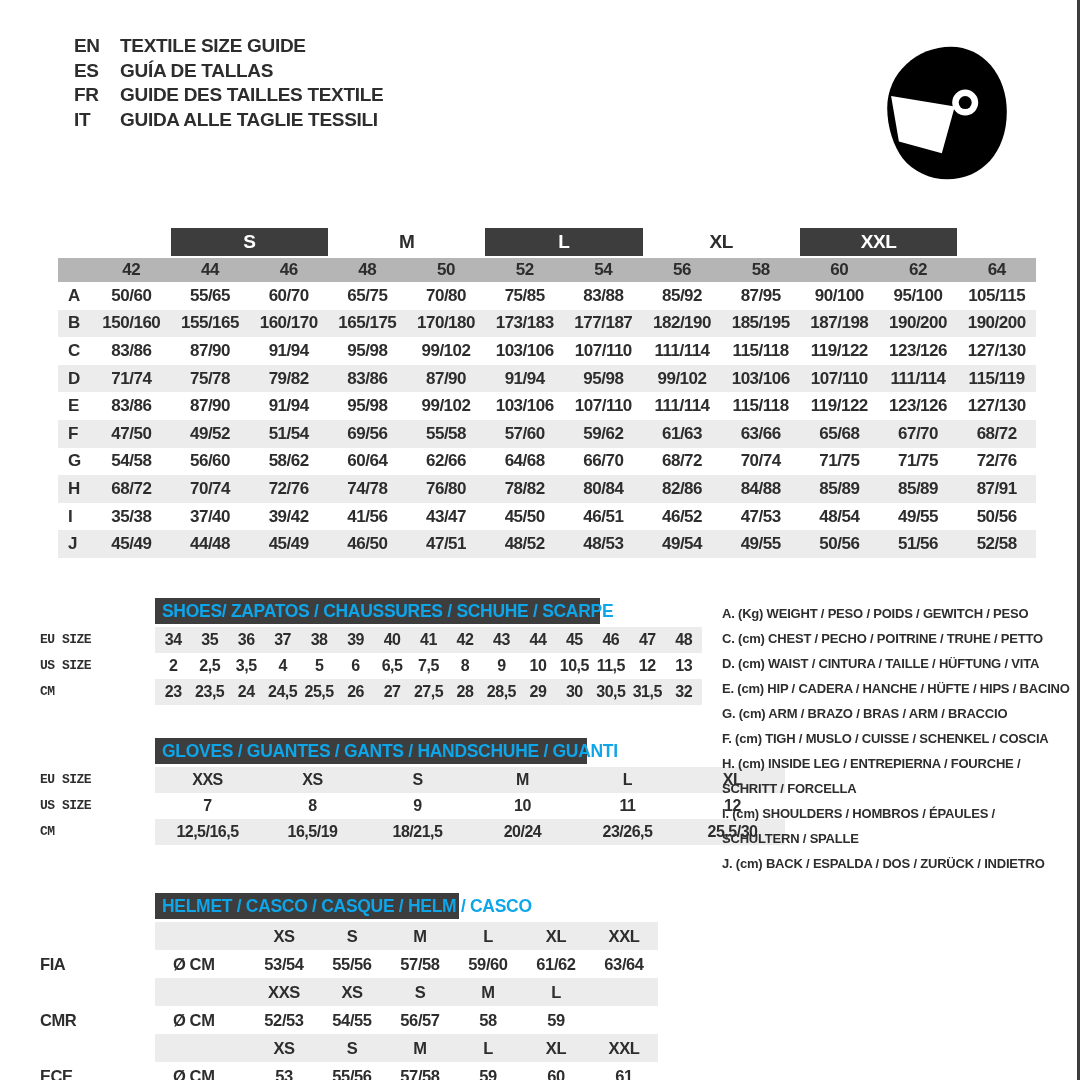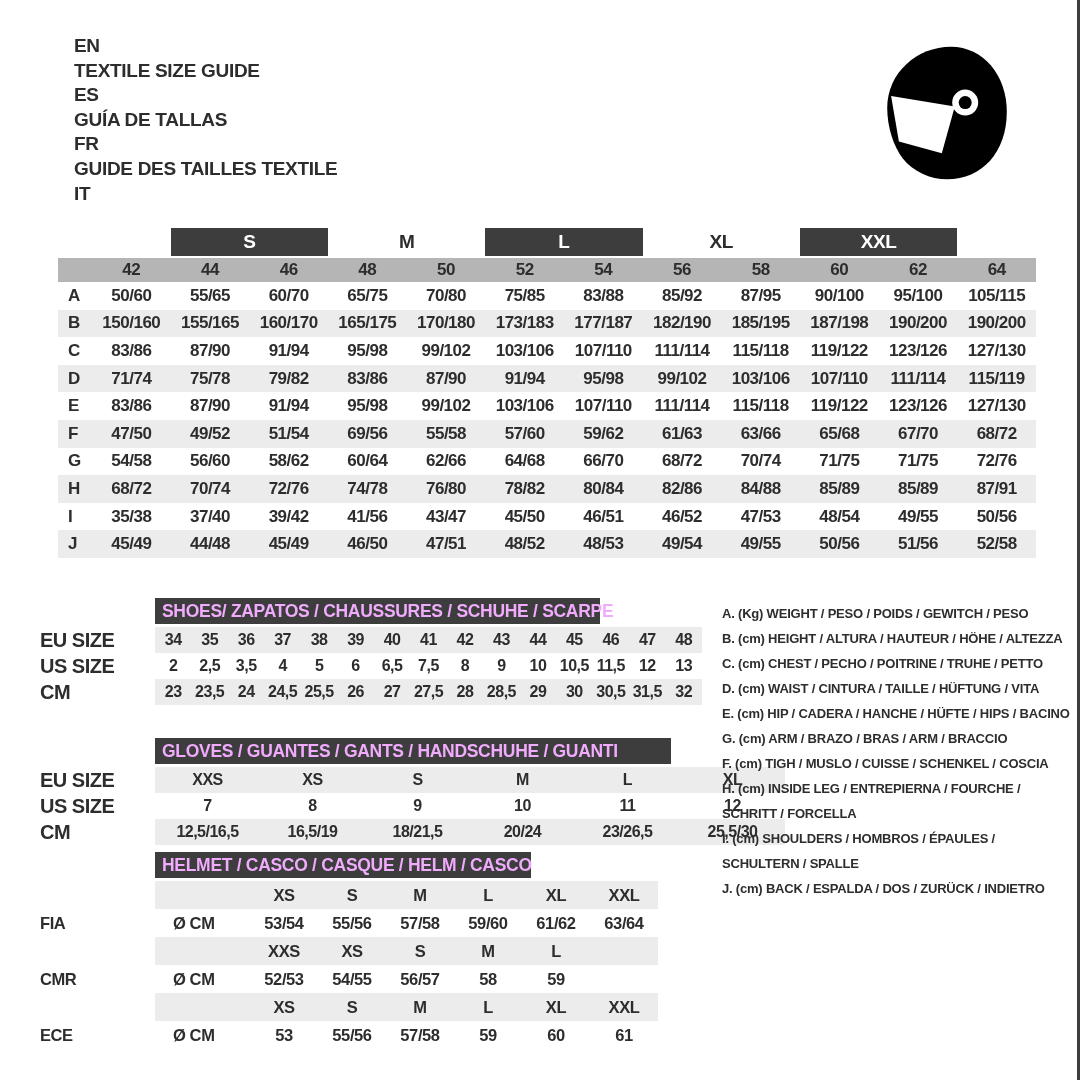--- a/index.html
+++ b/index.html
@@ -4,52 +4,52 @@
 <style>
   :root{
     --dark:#3d3d3d; --band:#b5b5b5; --stripe:#ececec; --text:#2d2d2d;
   }
   html,body{margin:0;padding:0;background:#fff;}
   body{width:1080px;height:1080px;font-family:"Liberation Sans",sans-serif;font-weight:700;color:var(--text);}
   .page{position:relative;width:1080px;height:1080px;overflow:hidden;background:#fff;}
 
   
   .langs{position:absolute;left:74px;top:34px;}
-  .lang-row{display:flex;font-size:19px;letter-spacing:-0.3px;line-height:24.6px;white-space:nowrap;flex-direction:column;}
+  .lang-row{display:flex;font-size:19px;letter-spacing:-0.3px;line-height:24.6px;white-space:nowrap;}
   .lang-code{width:46px;}
   .helmet-box{position:absolute;left:882px;top:34px;width:130px;height:158px;}
 
   
   .textile{position:absolute;left:58px;top:228px;width:978px;}
   .grouprow,.numrow,.trow{display:grid;grid-template-columns:34px repeat(12,1fr);}
   .grouprow{height:28px;}
   .group{display:flex;align-items:center;justify-content:center;font-size:19px;letter-spacing:-0.3px;}
   .group.dark{background:var(--dark);color:#fff;}
   .numrow{height:24px;background:var(--band);align-items:center;margin-top:2px;}
   .trow{height:27.6px;align-items:center;}
   .trow.stripe{background:var(--stripe);}
   .cell{text-align:center;font-size:17px;letter-spacing:-0.5px;white-space:nowrap;}
   .cell.lbl{text-align:left;padding-left:10px;}
 
   
-  .bartitle{height:26px;background:var(--dark);color:#f0abfc;display:flex;align-items:center;
+  .bartitle{height:26px;background:var(--dark);color:#0ea5e9;display:flex;align-items:center;
             padding-left:7px;font-size:17.5px;letter-spacing:-0.3px;margin-left:115px;margin-bottom:3px;
             box-sizing:border-box;white-space:nowrap;}
   .shoes{position:absolute;left:40px;top:598px;}
   .shoes .bartitle{width:445px;}
   .gloves{position:absolute;left:40px;top:738px;}
-  .gloves .bartitle{width:516px;}
+  .gloves .bartitle{width:432px;}
   .helmet{position:absolute;left:40px;top:852px;}
-  .helmet .bartitle{width:376px;}
+  .helmet .bartitle{width:304px;margin-top:41px;}
   .srow{display:grid;height:26px;align-items:center;}
   .shoes .srow{grid-template-columns:115px repeat(15,1fr);width:662px;}
   .gloves .srow{grid-template-columns:115px repeat(6,1fr);width:745px;}
   .scell{text-align:center;font-size:16px;letter-spacing:-0.5px;height:26px;line-height:26px;white-space:nowrap;}
   .scell.band{background:var(--stripe);}
-  .scell.slbl{text-align:left;background:none;font-size:20px;}
+  .scell.slbl{text-align:left;background:none;font-size:13px;font-family:Liberation Mono, monospace;}
   .hrow{display:grid;grid-template-columns:115px 95px repeat(6,68px);height:28px;align-items:center;}
   .hcell{text-align:center;font-size:16.5px;letter-spacing:-0.4px;height:28px;line-height:28px;white-space:nowrap;}
   .hcell.band{background:var(--stripe);}
   .hcell.hlbl{text-align:left;}
   .hcell.unit{text-align:left;padding-left:18px;}
 
   
   .legend{position:absolute;left:722px;top:601px;width:352px;}
   .legend-item{font-size:13px;line-height:25px;letter-spacing:-0.2px;}
 
@@ -68,20 +68,21 @@
       <div class="lang-row">
         <div class="lang-code">ES</div>
         <div class="lang-title">GUÍA DE TALLAS</div>
       </div>
       <div class="lang-row">
         <div class="lang-code">FR</div>
         <div class="lang-title">GUIDE DES TAILLES TEXTILE</div>
       </div>
       <div class="lang-row">
         <div class="lang-code">IT</div>
+        <div class="lang-title">GUIDA ALLE TAGLIE TESSILI</div>
       </div>
     </div>
 
   <div class="helmet-box">
     <svg viewBox="0 0 100 110" width="130" height="158" aria-hidden="true">
       <path d="M53 4 C78 4 96 26 96 54 C96 85 77 106 50 106 C37 106 24 100 16 90 C9 81 4 66 4 51 C4 24 27 4 53 4 Z" fill="#000"></path>
       <path d="M7 42 L56 50 L46 86 L13 77 Z" fill="#fff"></path>
       <circle cx="64" cy="47" r="10" fill="#fff"></circle>
       <circle cx="64" cy="47" r="5" fill="#000"></circle>
     </svg>
@@ -418,21 +419,20 @@
           <div class="hcell">57/58</div>
           <div class="hcell">59</div>
           <div class="hcell">60</div>
           <div class="hcell">61</div>
         </div>
       </div>
   </div>
 
   <div class="legend">
       <div class="legend-item">A. (Kg) WEIGHT / PESO / POIDS / GEWITCH / PESO</div>
-      <div class="legend-item">B. (cm) HEIGHT / ALTURA / HAUTEUR / HÖHE / ALTEZZA</div>
       <div class="legend-item">C. (cm) CHEST / PECHO / POITRINE / TRUHE / PETTO</div>
       <div class="legend-item">D. (cm) WAIST / CINTURA / TAILLE / HÜFTUNG / VITA</div>
       <div class="legend-item">E. (cm) HIP / CADERA / HANCHE / HÜFTE / HIPS / BACINO</div>
       <div class="legend-item">G. (cm) ARM / BRAZO / BRAS / ARM / BRACCIO</div>
       <div class="legend-item">F. (cm) TIGH / MUSLO / CUISSE / SCHENKEL / COSCIA</div>
       <div class="legend-item">H. (cm) INSIDE LEG / ENTREPIERNA / FOURCHE / SCHRITT / FORCELLA</div>
       <div class="legend-item">I. (cm) SHOULDERS / HOMBROS / ÉPAULES / SCHULTERN / SPALLE</div>
       <div class="legend-item">J. (cm) BACK / ESPALDA / DOS / ZURÜCK / INDIETRO</div>
     </div>
 

